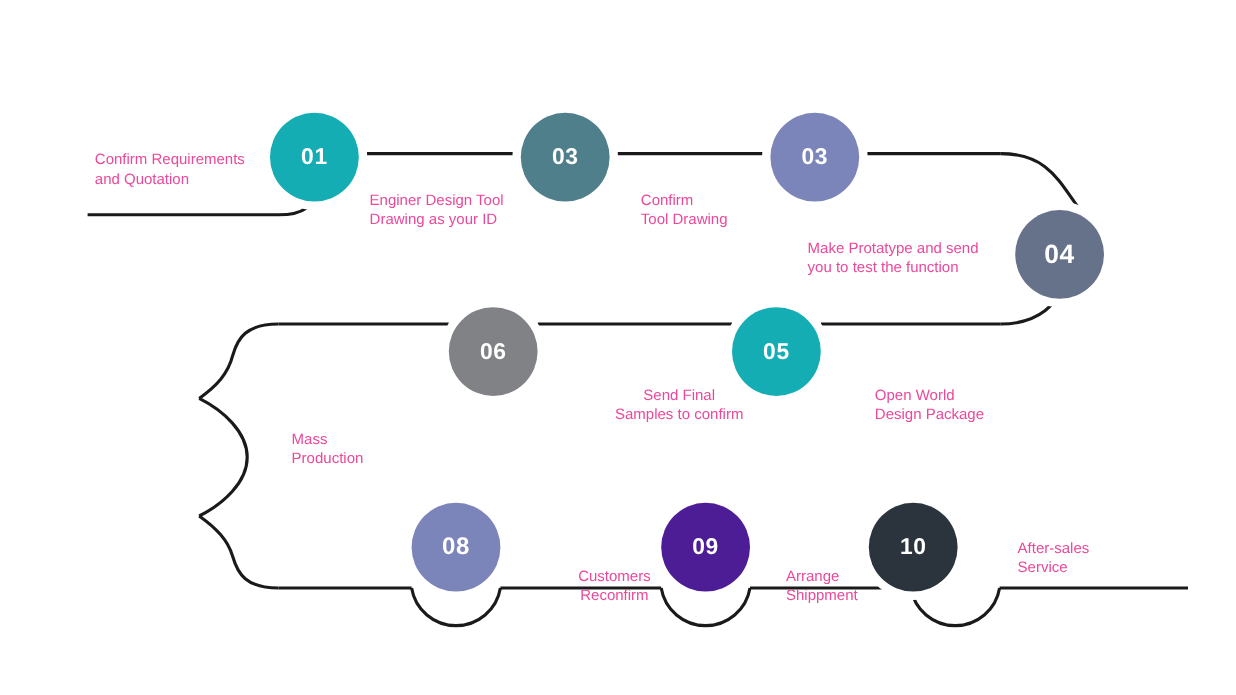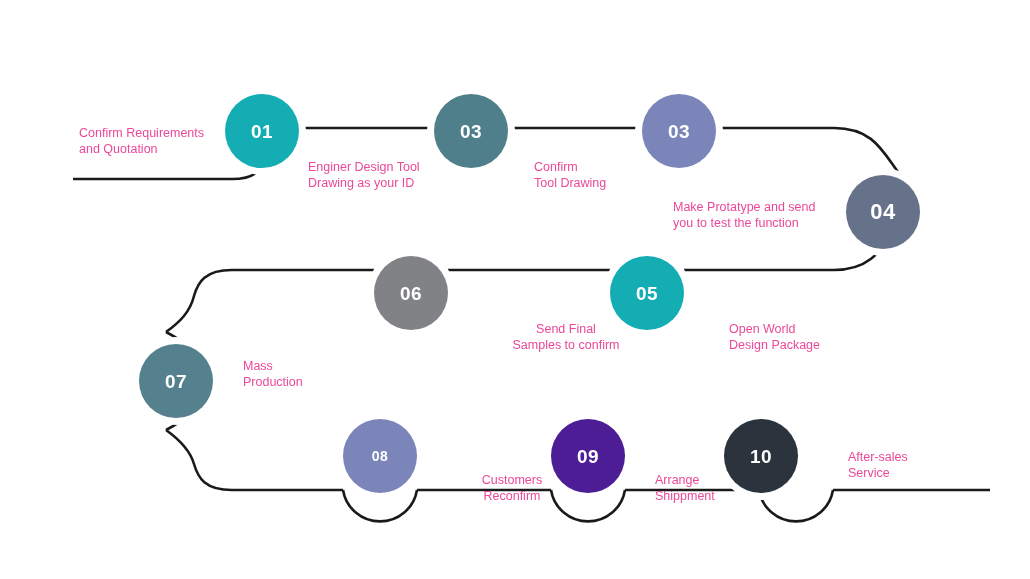--- a/index.html
+++ b/index.html
@@ -116,28 +116,25 @@
   </div>
   <div class="label leftal" style="left:729px;top:321px;width:150px;">Open World
 Design Package</div>
 
   <div class="node" style="left:374px;top:256px;width:74px;height:74px;background:#808285;">
     <span class="node-num" style="font-size:19px;">06</span>
   </div>
   <div class="label leftal" style="left:486px;top:321px;width:160px;text-align:center;">Send Final
 Samples to confirm</div>
 
-  <div class="node" style="left:139px;top:344px;width:74px;height:74px;background:#55808e;">
-    <span class="node-num" style="font-size:19px;">07</span>
-  </div>
   <div class="label leftal" style="left:243px;top:358px;width:120px;">Mass
 Production</div>
 
   <div class="node" style="left:343px;top:419px;width:74px;height:74px;background:#7c85ba;">
-    <span class="node-num" style="font-size:14px;">08</span>
+    <span class="node-num" style="font-size:20px;">08</span>
   </div>
   <div class="label leftal" style="left:452px;top:472px;width:120px;text-align:center;">Customers
 Reconfirm</div>
 
   <div class="node" style="left:551px;top:419px;width:74px;height:74px;background:#4c1d95;">
     <span class="node-num" style="font-size:19px;">09</span>
   </div>
   <div class="label leftal" style="left:655px;top:472px;width:120px;">Arrange
 Shippment</div>
 

